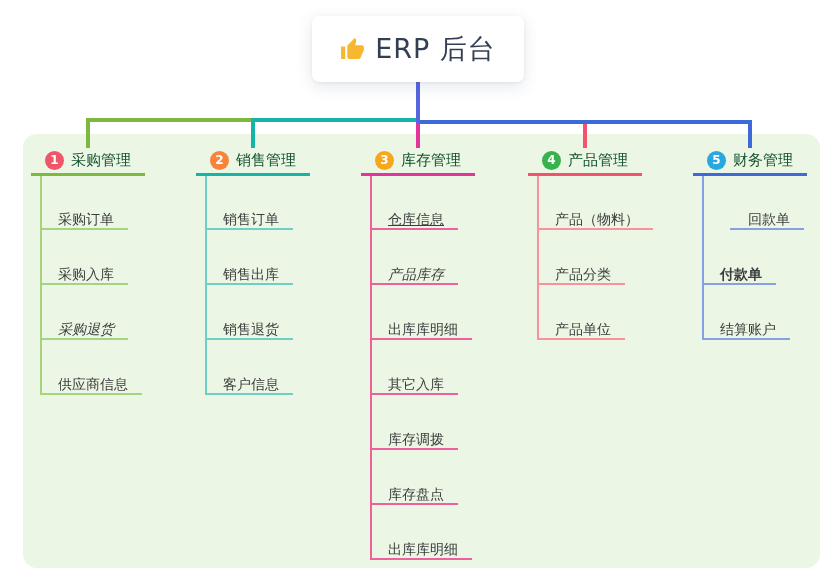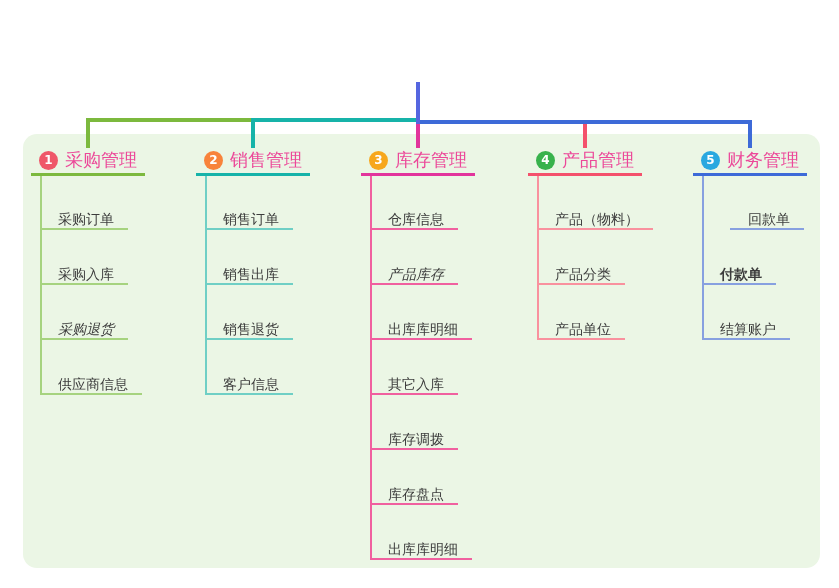--- a/index.html
+++ b/index.html
@@ -9,41 +9,47 @@
   svg.connectors{position:absolute;left:0;top:0;width:839px;height:588px;pointer-events:none;}
   .root-node{position:absolute;left:312px;top:16px;width:212px;height:66px;background:#ffffff;
     border-radius:7px;box-shadow:0 4px 16px rgba(60,80,120,0.14),0 1px 3px rgba(0,0,0,0.06);
     display:flex;align-items:center;justify-content:center;gap:10px;z-index:3;}
   .root-label{font-size:27px;color:#353f52;letter-spacing:1px;}
   .branch{position:absolute;left:0;top:0;width:100%;height:100%;pointer-events:none;}
   .branch *{pointer-events:auto;}
   .branch-header{position:absolute;height:24px;display:flex;align-items:center;justify-content:center;gap:7px;z-index:2;}
   .badge{width:19px;height:19px;border-radius:50%;color:#fff;font-size:12px;font-weight:bold;
     display:flex;align-items:center;justify-content:center;flex:0 0 auto;}
-  .branch-label{font-size:18px;color:#ec4899;white-space:nowrap;}
+  .branch-label{font-size:15px;color:#14532d;white-space:nowrap;}
   .branch-underline{position:absolute;height:3px;z-index:2;}
   .child-vline{position:absolute;width:2px;z-index:1;}
   .child{position:absolute;font-size:14px;line-height:17px;color:#3c3c3c;white-space:nowrap;
     padding:0 14px 0 18px;border-bottom:2px solid;z-index:2;}
 </style>
 </head>
 <body>
 
 <div class="canvas">
   <div class="panel" id="panel" style="background: rgb(235, 246, 229);"></div>
 
   <svg class="connectors" id="connectors">
       <path d="M 88 148 L 88 120 L 418 120" stroke="#7cb93e" stroke-width="4" fill="none"></path>
       <path d="M 585 148 L 585 122 L 418 122" stroke="#f4516c" stroke-width="4" fill="none"></path>
       <path d="M 253 148 L 253 120 L 418 120" stroke="#16b3a9" stroke-width="4" fill="none"></path>
       <path d="M 750 148 L 750 122 L 418 122" stroke="#3d6ad8" stroke-width="4" fill="none"></path>
       <path d="M 418 148 L 418 116" stroke="#e2349c" stroke-width="4" fill="none"></path>
       <path d="M 418 82 L 418 124" stroke="#5566e0" stroke-width="4" fill="none"></path>
     </svg>
 
+  <div class="root-node">
+    <svg viewBox="0 0 24 24" width="25" height="25">
+      <path fill="#f7b731" d="M1 21h4V9H1v12zM23 10c0-1.1-.9-2-2-2h-6.31l.95-4.57.03-.32c0-.41-.17-.79-.44-1.06L14.17 1 7.59 7.59C7.22 7.95 7 8.45 7 9v10c0 1.1.9 2 2 2h9c.83 0 1.54-.5 1.84-1.22l3.02-7.05c.09-.23.14-.47.14-.73v-2z"></path>
+    </svg>
+    <span class="root-label">ERP 后台</span>
+  </div>
 
   <div id="branches">
       <div class="branch">
     <div class="branch-header" style="left: 31px; top: 148px; width: 114px;">
       <span class="badge" style="background: rgb(239, 87, 105);">1</span>
       <span class="branch-label">采购管理</span>
     </div>
     <div class="branch-underline" style="left: 31px; top: 173px; width: 114px; background: rgb(124, 185, 62);"></div>
     <div class="child-vline" style="left: 40px; top: 176px; height: 219px; background: rgb(166, 211, 127);"></div>
     <div class="children">
@@ -68,21 +74,21 @@
         </div>
   </div>
       <div class="branch">
     <div class="branch-header" style="left: 361px; top: 148px; width: 114px;">
       <span class="badge" style="background: rgb(247, 167, 28);">3</span>
       <span class="branch-label">库存管理</span>
     </div>
     <div class="branch-underline" style="left: 361px; top: 173px; width: 114px; background: rgb(226, 52, 156);"></div>
     <div class="child-vline" style="left: 370px; top: 176px; height: 384px; background: rgb(240, 96, 159);"></div>
     <div class="children">
-          <div class="child" style="left: 370px; top: 211px; border-bottom-color: rgb(240, 96, 159);">仓库信息</div>
+          <div class="child" style="left: 370px; top: 211px; border-bottom-color: rgb(240, 96, 159); text-decoration: underline;">仓库信息</div>
           <div class="child" style="left: 370px; top: 266px; border-bottom-color: rgb(240, 96, 159); font-style: italic;">产品库存</div>
           <div class="child" style="left: 370px; top: 321px; border-bottom-color: rgb(240, 96, 159);">出库库明细</div>
           <div class="child" style="left: 370px; top: 376px; border-bottom-color: rgb(240, 96, 159);">其它入库</div>
           <div class="child" style="left: 370px; top: 431px; border-bottom-color: rgb(240, 96, 159);">库存调拨</div>
           <div class="child" style="left: 370px; top: 486px; border-bottom-color: rgb(240, 96, 159);">库存盘点</div>
           <div class="child" style="left: 370px; top: 541px; border-bottom-color: rgb(240, 96, 159);">出库库明细</div>
         </div>
   </div>
       <div class="branch">
     <div class="branch-header" style="left: 528px; top: 148px; width: 114px;">

